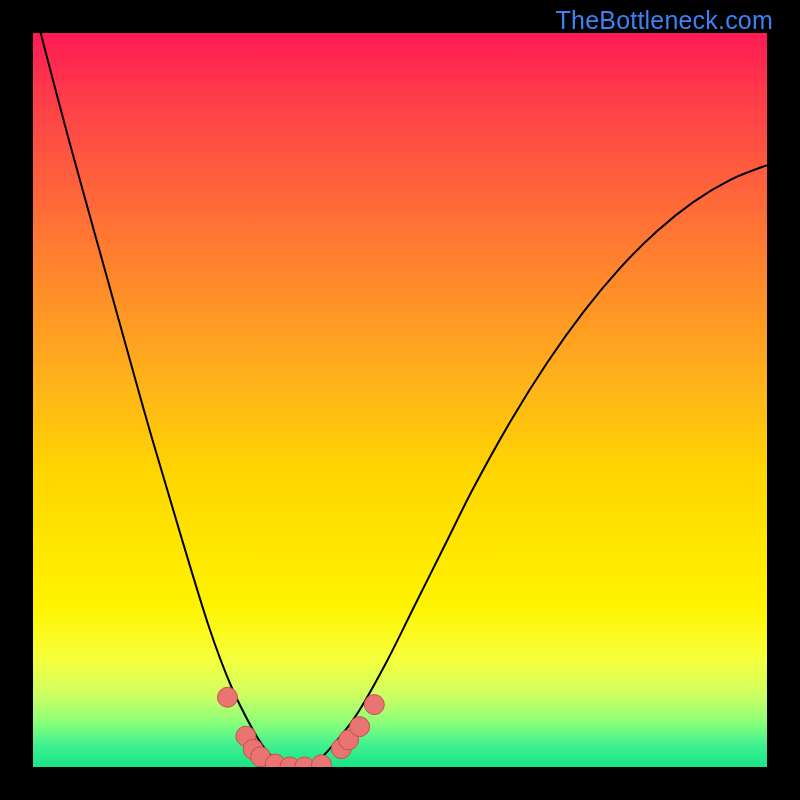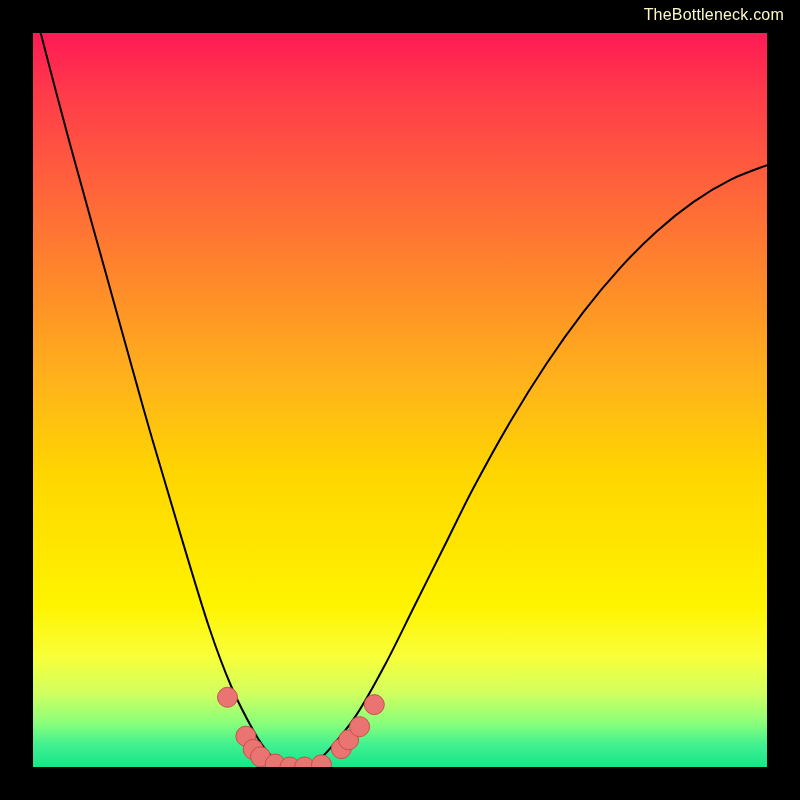--- a/index.html
+++ b/index.html
@@ -49,24 +49,24 @@
   }
   .curve-svg {
     position: absolute;
     inset: 0;
     width: 734px;
     height: 734px;
   }
   .watermark {
     position: absolute;
     top: 6px;
-    right: 16px;
-    font-size: 16px;
+    right: 27px;
+    font-size: 25px;
     font-weight: 400;
-    color: #fef9c3;
+    color: #3b82f6;
     letter-spacing: 0.2px;
   }
 </style>
 </head>
 <body>
 
 <div class="frame">
 
   <div class="plot">
     <div class="gradient"></div>

